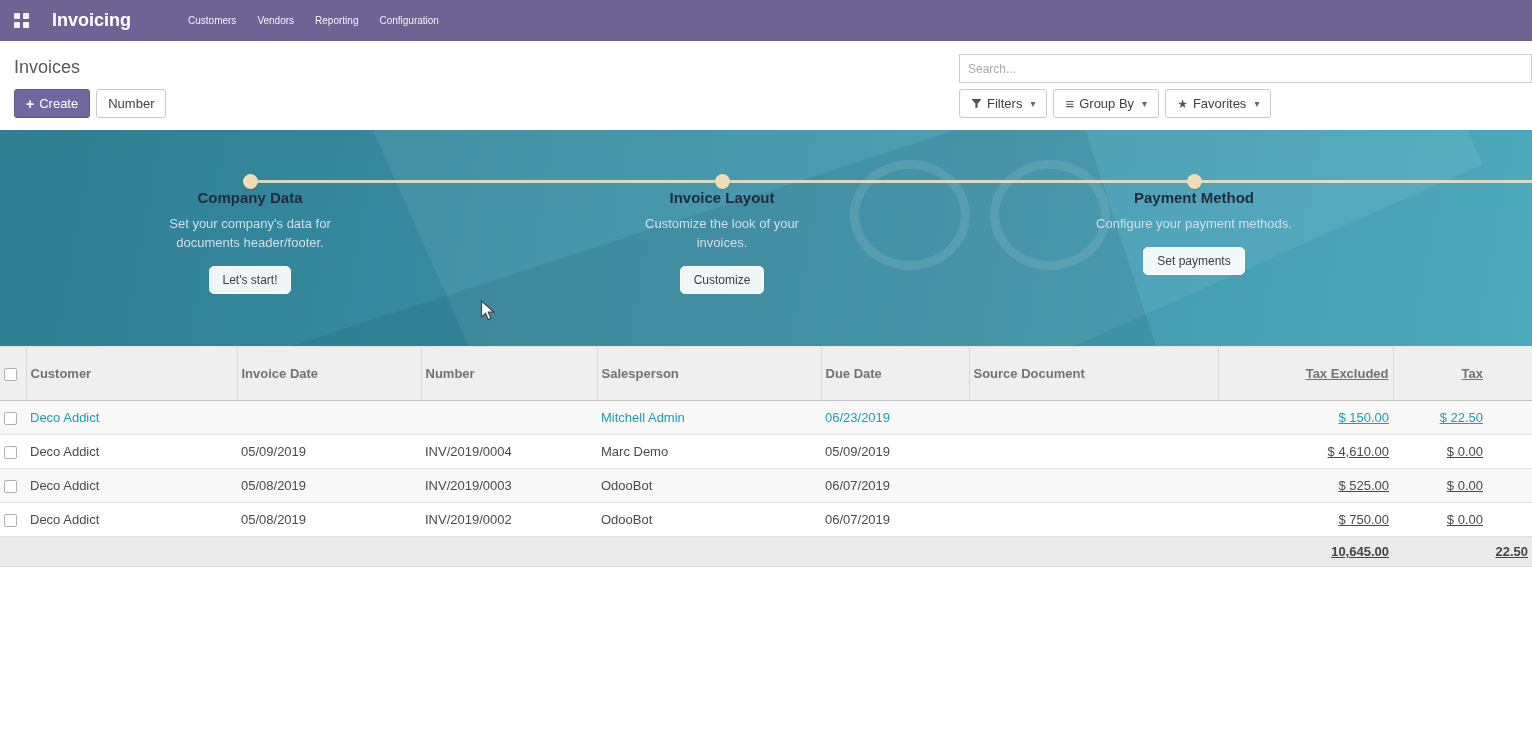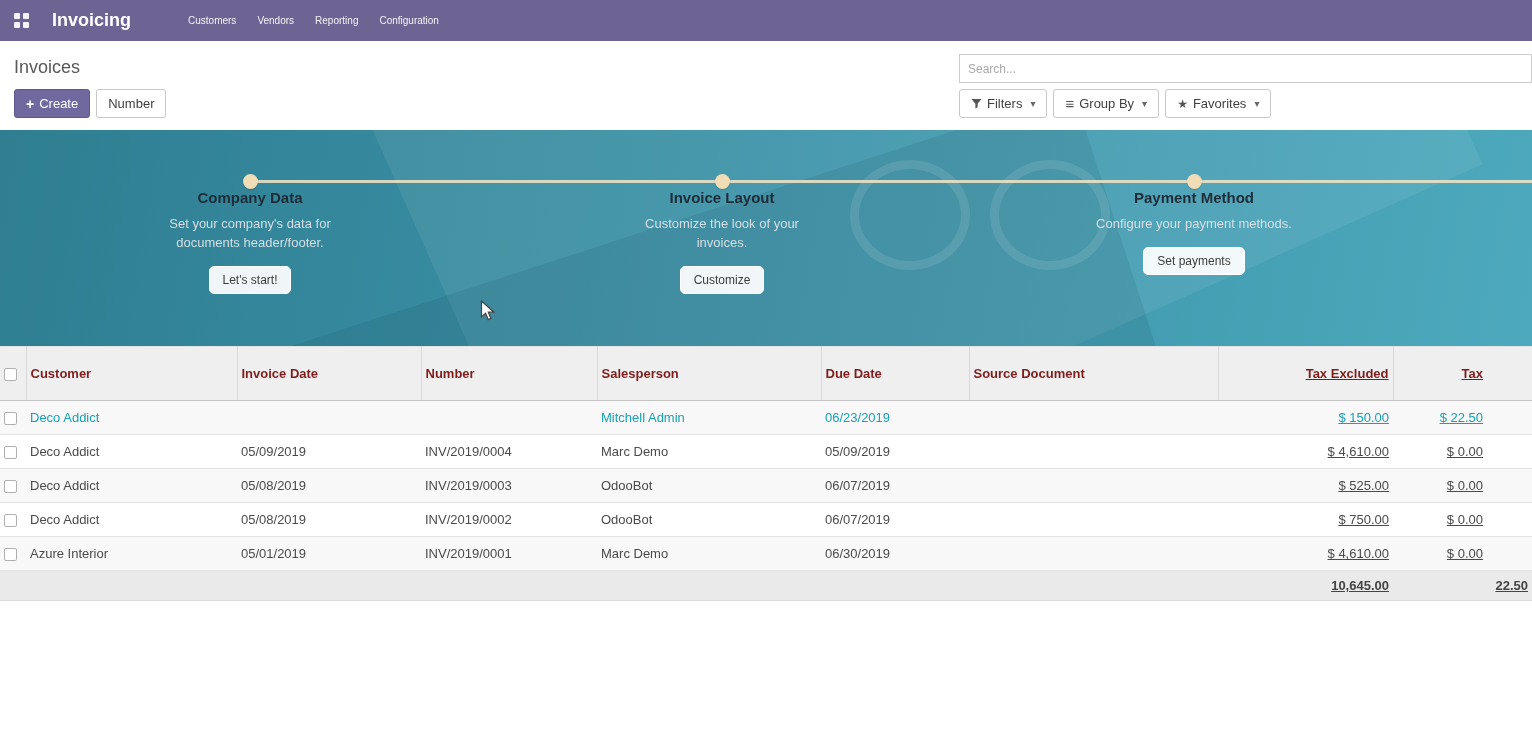--- a/index.html
+++ b/index.html
@@ -40,21 +40,21 @@
   .timeline { position: absolute; left: 250px; right: 0; top: 50px; height: 3px; background: rgba(243,229,197,.85); }
   .steps { position: relative; display: flex; padding-left: 14px; }
   .step { width: 472px; display: flex; flex-direction: column; align-items: center; padding-top: 44px; }
   .dot { width: 15px; height: 15px; border-radius: 50%; background: #f0ddb6; box-shadow: 0 1px 2px rgba(0,0,0,.15); }
   .step h3 { font-size: 15px; color: #1f2c38; font-weight: 700; }
   .step p { margin-top: 9px; font-size: 13px; line-height: 1.45; color: #d7dfe3; text-align: center; max-width: 205px; }
   .step-btn { margin-top: 13px; padding: 6px 13px; background: rgba(255,255,255,.93); border: 1px solid #fff; border-radius: 5px; font-size: 12px; color: #3c3c3c; font-family: inherit; cursor: pointer; white-space: nowrap; }
 
   
   .invoice-table { width: 1532px; border-collapse: collapse; table-layout: fixed; font-size: 13px; color: #4a4a4a; }
-  .invoice-table thead th { background: #efefef; border-right: 1px solid #d8d8d8; border-bottom: 1px solid #c4c4c4; border-top: 1px solid #e4e4e4; font-weight: 700; color: #7f1d1d; text-align: left; padding: 19px 4px; height: 27px; cursor: pointer; }
+  .invoice-table thead th { background: #efefef; border-right: 1px solid #d8d8d8; border-bottom: 1px solid #c4c4c4; border-top: 1px solid #e4e4e4; font-weight: 700; color: #737373; text-align: left; padding: 19px 4px; height: 27px; cursor: pointer; }
   .invoice-table thead th:last-child { border-right: none; }
   .invoice-table th.num, .invoice-table td.num { text-align: right; text-decoration: underline; }
   .invoice-table th.col-tax, .invoice-table td.col-tax { padding-right: 49px; }
   .invoice-table tbody td { padding: 9px 4px; border-bottom: 1px solid #e3e3e3; height: 33px; overflow: hidden; white-space: nowrap; }
   .invoice-table tbody tr { cursor: pointer; }
   .invoice-table tbody tr:nth-child(odd) { background: #f8f8f8; }
   .invoice-table tbody tr:nth-child(even) { background: #ffffff; }
   .invoice-table tbody tr.highlight td { color: #18a0b5; }
   .cell-check { padding-left: 4px; }
   .checkbox { display: inline-block; width: 13px; height: 13px; border: 1px solid #b0b0b0; border-radius: 2px; background: #fff; vertical-align: middle; cursor: pointer; }
@@ -211,31 +211,20 @@
         <td class="cell-check"><span class="checkbox"></span></td>
         <td>Deco Addict</td>
         <td>05/08/2019</td>
         <td>INV/2019/0002</td>
         <td>OdooBot</td>
         <td>06/07/2019</td>
         <td></td>
         <td class="num">$ 750.00</td>
         <td class="num col-tax">$ 0.00</td>
       </tr>
-      <tr>
-        <td class="cell-check"><span class="checkbox"></span></td>
-        <td>Azure Interior</td>
-        <td>05/01/2019</td>
-        <td>INV/2019/0001</td>
-        <td>Marc Demo</td>
-        <td>06/30/2019</td>
-        <td></td>
-        <td class="num">$ 4,610.00</td>
-        <td class="num col-tax">$ 0.00</td>
-      </tr>
       <tr class="totals">
         <td colspan="7"></td>
         <td class="num">10,645.00</td>
         <td class="num col-tax">22.50</td>
       </tr>
     </tbody>
   </table>
 
   <svg class="cursor" width="15" height="22" viewBox="0 0 15 22">
     <path d="M1.5 1 L1.5 17 L5.6 13.2 L8.2 19.6 L10.9 18.4 L8.3 12.2 L14 12.2 Z" fill="#ffffff" stroke="#444444" stroke-width="1.2"></path>

